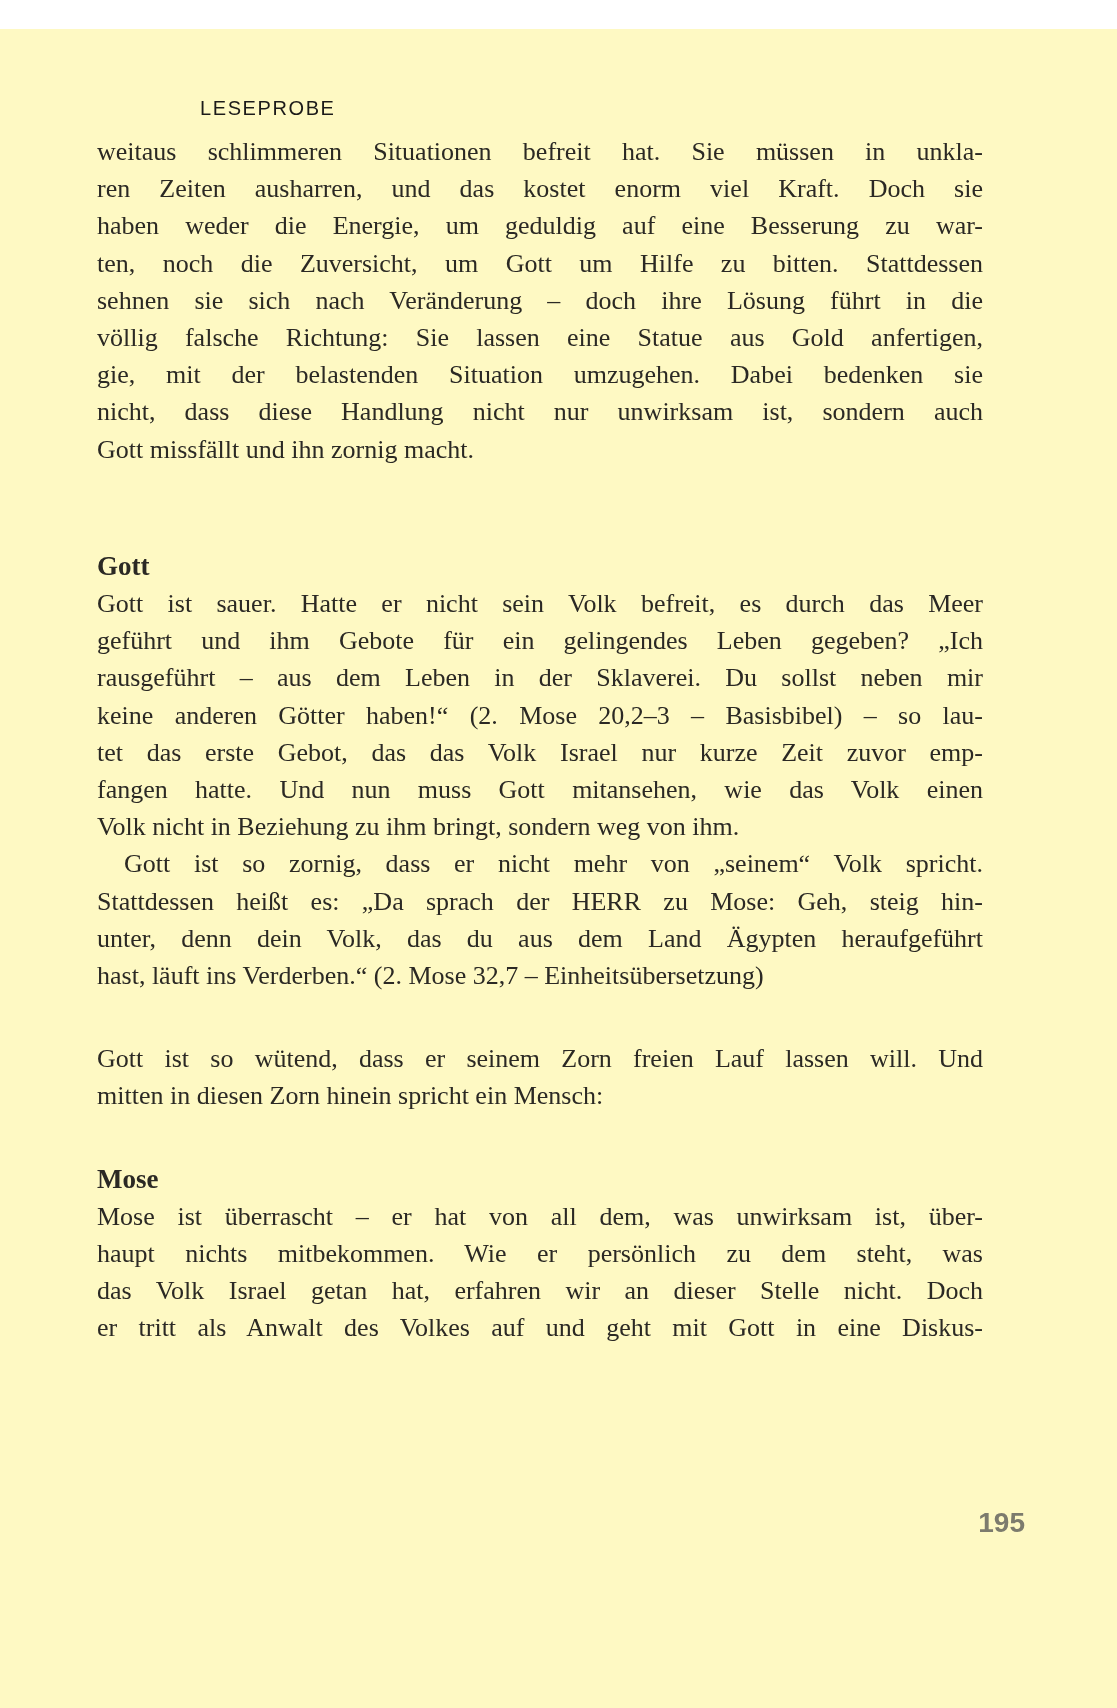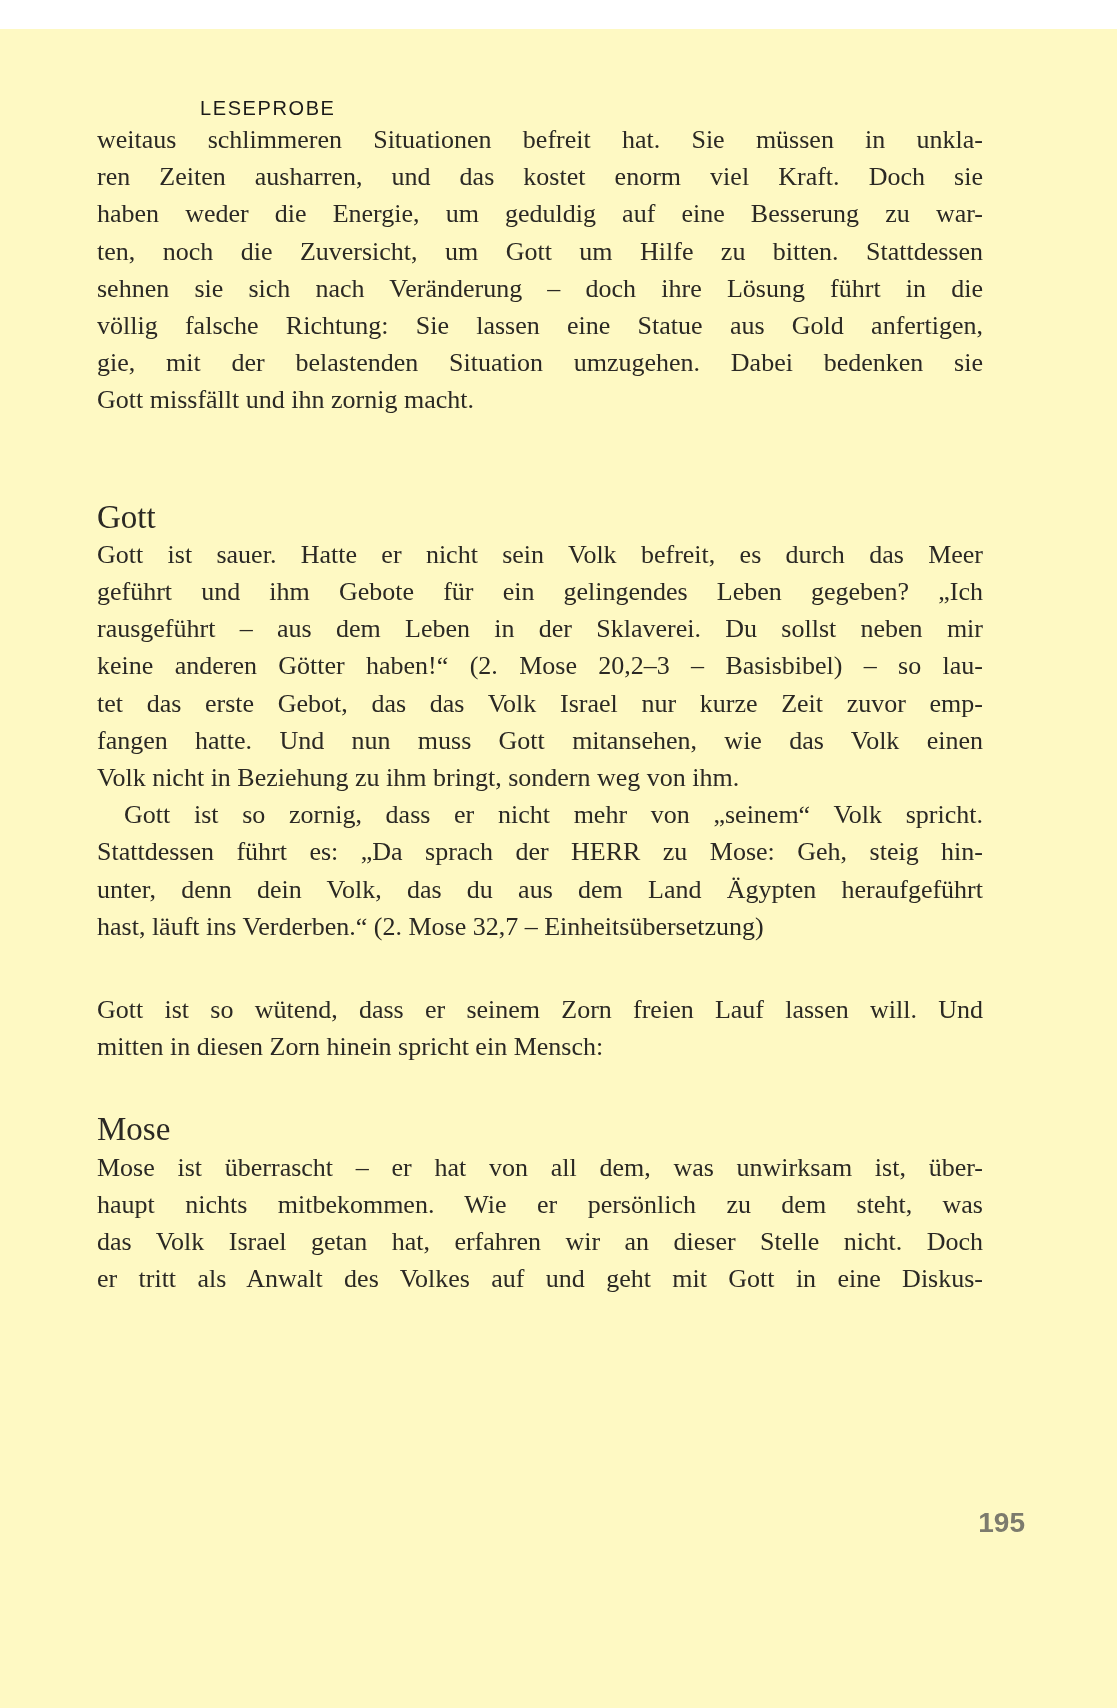--- a/index.html
+++ b/index.html
@@ -16,39 +16,39 @@
     left: 200px;
     top: 68px;
     font-family: "Liberation Sans", sans-serif;
     font-size: 20px;
     letter-spacing: 1.6px;
     color: #1c1b19;
   }
   .text-column {
     position: absolute;
     left: 97px;
-    top: 92px;
+    top: 104px;
     width: 886px;
     font-size: 26px;
     line-height: 37.2px;
     color: #2b2924;
   }
   .line {
     text-align: justify;
     text-align-last: justify;
   }
   .line.last-left {
     text-align-last: left;
   }
   .para.indent .line:first-child {
     text-indent: 27px;
   }
   .heading {
-    font-weight: normal;
-    font-size: 33px;
+    font-weight: bold;
+    font-size: 27px;
     line-height: 37.2px;
     color: #2b2924;
   }
   .gap-large { margin-top: 80px; }
   .gap-medium { margin-top: 46px; }
   .page-number {
     position: absolute;
     right: 92px;
     top: 1478px;
     font-family: "Liberation Sans", sans-serif;
@@ -65,35 +65,36 @@
 
   <div class="text-column" id="text-column" style="color: rgb(43, 41, 36);">
       <div class="para">
         <div class="line">weitaus schlimmeren Situationen befreit hat. Sie müssen in unkla-</div>
         <div class="line">ren Zeiten ausharren, und das kostet enorm viel Kraft. Doch sie</div>
         <div class="line">haben weder die Energie, um geduldig auf eine Besserung zu war-</div>
         <div class="line">ten, noch die Zuversicht, um Gott um Hilfe zu bitten. Stattdessen</div>
         <div class="line">sehnen sie sich nach Veränderung – doch ihre Lösung führt in die</div>
         <div class="line">völlig falsche Richtung: Sie lassen eine Statue aus Gold anfertigen,</div>
         <div class="line">gie, mit der belastenden Situation umzugehen. Dabei bedenken sie</div>
+        <div class="line">nicht, dass diese Handlung nicht nur unwirksam ist, sondern auch</div>
         <div class="line last-left">Gott missfällt und ihn zornig macht.</div>
       </div>
       <div class="heading gap-large" style="color: rgb(43, 41, 36);">Gott</div>
       <div class="para">
         <div class="line">Gott ist sauer. Hatte er nicht sein Volk befreit, es durch das Meer</div>
         <div class="line">geführt und ihm Gebote für ein gelingendes Leben gegeben? „Ich</div>
         <div class="line">rausgeführt – aus dem Leben in der Sklaverei. Du sollst neben mir</div>
         <div class="line">keine anderen Götter haben!“ (2. Mose 20,2–3 – Basisbibel) – so lau-</div>
         <div class="line">tet das erste Gebot, das das Volk Israel nur kurze Zeit zuvor emp-</div>
         <div class="line">fangen hatte. Und nun muss Gott mitansehen, wie das Volk einen</div>
         <div class="line last-left">Volk nicht in Beziehung zu ihm bringt, sondern weg von ihm.</div>
       </div>
       <div class="para indent">
         <div class="line">Gott ist so zornig, dass er nicht mehr von „seinem“ Volk spricht.</div>
-        <div class="line">Stattdessen führt es: „Da sprach der HERR zu Mose: Geh, steig hin-</div>
+        <div class="line">Stattdessen heißt es: „Da sprach der HERR zu Mose: Geh, steig hin-</div>
         <div class="line">unter, denn dein Volk, das du aus dem Land Ägypten heraufgeführt</div>
         <div class="line last-left">hast, läuft ins Verderben.“ (2. Mose 32,7 – Einheitsübersetzung)</div>
       </div>
       <div class="para gap-medium">
         <div class="line">Gott ist so wütend, dass er seinem Zorn freien Lauf lassen will. Und</div>
         <div class="line last-left">mitten in diesen Zorn hinein spricht ein Mensch:</div>
       </div>
       <div class="heading gap-medium" style="color: rgb(43, 41, 36);">Mose</div>
       <div class="para">
         <div class="line">Mose ist überrascht – er hat von all dem, was unwirksam ist, über-</div>

